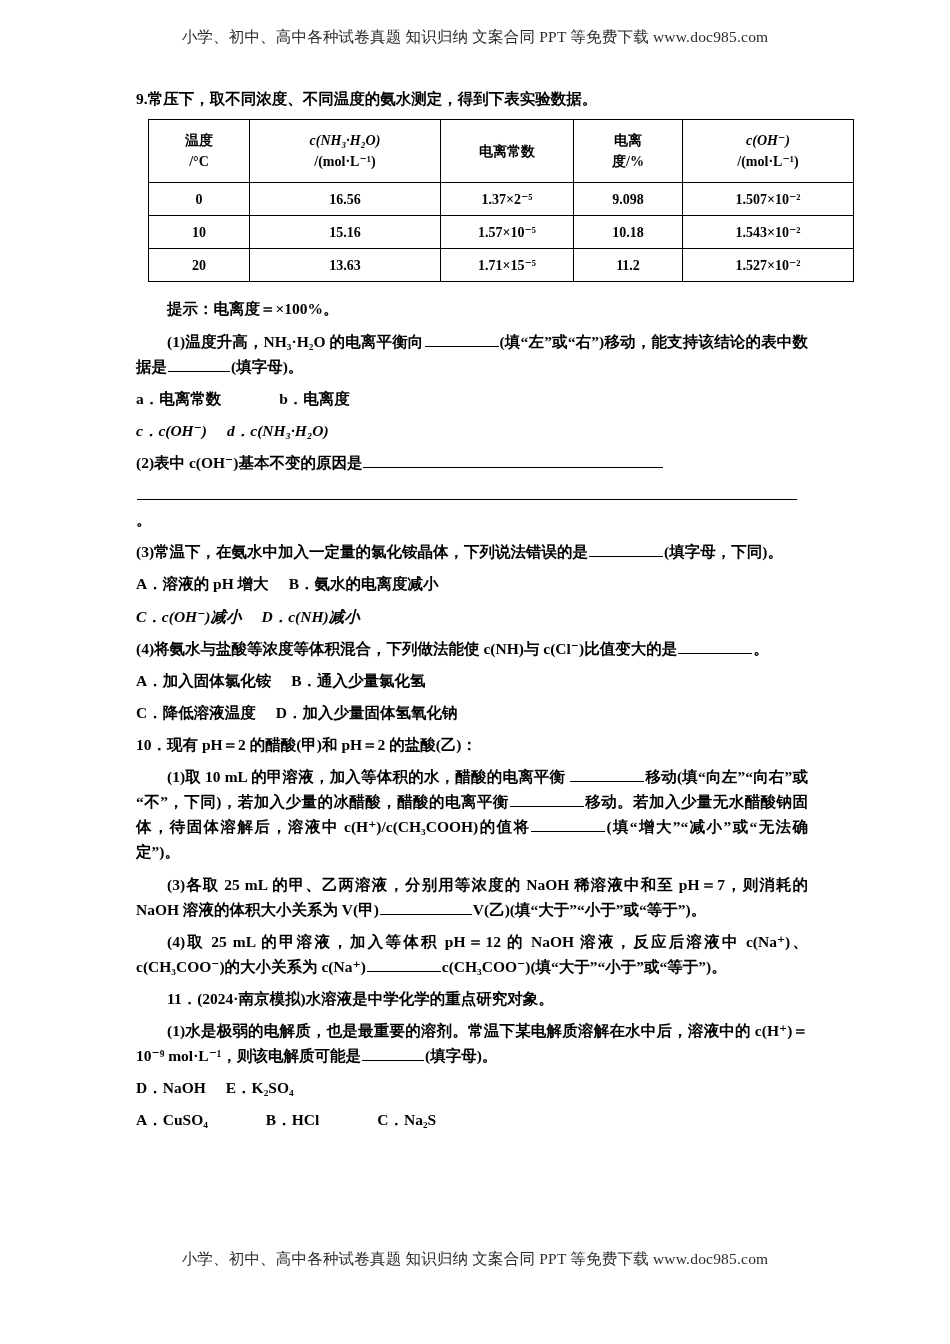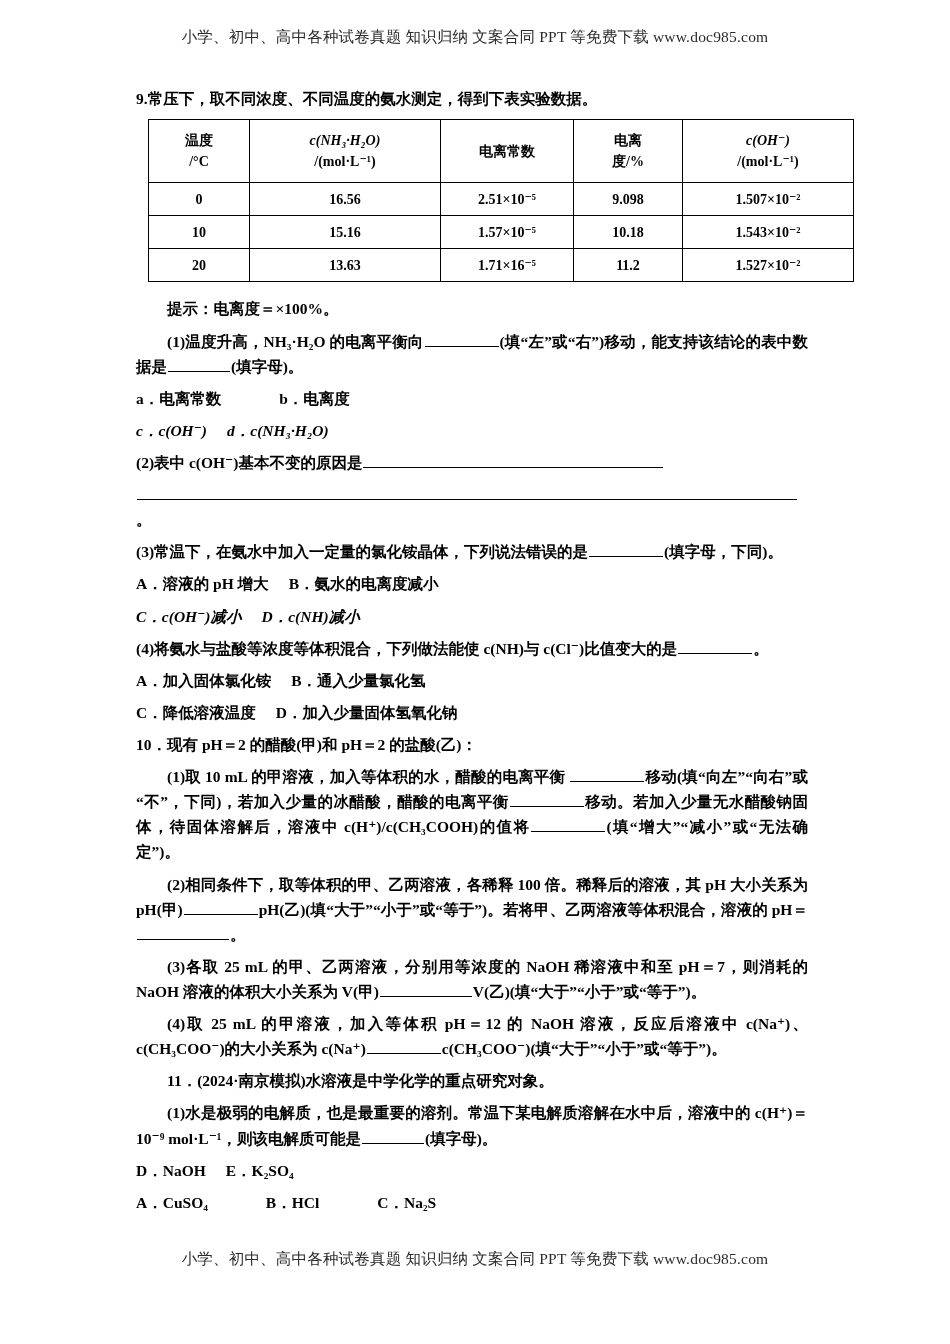--- a/index.html
+++ b/index.html
@@ -148,35 +148,35 @@
           <th class="col-oh hdr-two-line">
             <span class="var">c(OH⁻)</span>
             <span>/(mol·L⁻¹)</span>
           </th>
         </tr>
       </thead>
       <tbody>
         <tr>
           <td>0</td>
           <td>16.56</td>
-          <td>2.51×10⁻⁵</td>
+          <td>1.37×2⁻⁵</td>
           <td>9.098</td>
           <td>1.507×10⁻²</td>
         </tr>
         <tr>
           <td>10</td>
           <td>15.16</td>
           <td>1.57×10⁻⁵</td>
           <td>10.18</td>
           <td>1.543×10⁻²</td>
         </tr>
         <tr>
           <td>20</td>
           <td>13.63</td>
-          <td>1.71×16⁻⁵</td>
+          <td>1.71×15⁻⁵</td>
           <td>11.2</td>
           <td>1.527×10⁻²</td>
         </tr>
       </tbody>
     </table>
 
     <p class="body-line indent" style="margin-top:14px;">提示：电离度＝×100%。</p>
 
     <p class="body-line indent">
       <span>(1)温度升高，NH₃·H₂O 的电离平衡向</span><span class="blank blank-m"></span><span>(填“左”或“右”)移动，能支持该结论的表中数据是</span><span class="blank blank-s"></span><span>(填字母)。</span>
@@ -221,23 +221,20 @@
     <p class="body-line">
       <span>C．降低溶液温度</span><span class="opt-gap-sm"></span><span>D．加入少量固体氢氧化钠</span>
     </p>
 
     <p class="body-line">10．现有 pH＝2 的醋酸(甲)和 pH＝2 的盐酸(乙)：</p>
 
     <p class="body-line indent">
       <span>(1)取 10 mL 的甲溶液，加入等体积的水，醋酸的电离平衡 </span><span class="blank blank-m"></span><span>移动(填“向左”“向右”或“不”，下同)，若加入少量的冰醋酸，醋酸的电离平衡</span><span class="blank blank-m"></span><span>移动。若加入少量无水醋酸钠固体，待固体溶解后，溶液中 c(H⁺)/c(CH₃COOH)的值将</span><span class="blank blank-m"></span><span>(填“增大”“减小”或“无法确定”)。</span>
     </p>
 
-    <p class="body-line indent">
-      <span>(2)相同条件下，取等体积的甲、乙两溶液，各稀释 100 倍。稀释后的溶液，其 pH 大小关系为 pH(甲)</span><span class="blank blank-m"></span><span>pH(乙)(填“大于”“小于”或“等于”)。若将甲、乙两溶液等体积混合，溶液的 pH＝</span><span class="blank blank-l"></span><span>。</span>
-    </p>
 
     <p class="body-line indent">
       <span>(3)各取 25 mL 的甲、乙两溶液，分别用等浓度的 NaOH 稀溶液中和至 pH＝7，则消耗的 NaOH 溶液的体积大小关系为 V(甲)</span><span class="blank blank-l"></span><span>V(乙)(填“大于”“小于”或“等于”)。</span>
     </p>
 
     <p class="body-line indent">
       <span>(4)取 25 mL 的甲溶液，加入等体积 pH＝12 的 NaOH 溶液，反应后溶液中 c(Na⁺)、c(CH₃COO⁻)的大小关系为 c(Na⁺)</span><span class="blank blank-m"></span><span>c(CH₃COO⁻)(填“大于”“小于”或“等于”)。</span>
     </p>
 
     <p class="body-line indent">11．(2024·南京模拟)水溶液是中学化学的重点研究对象。</p>

